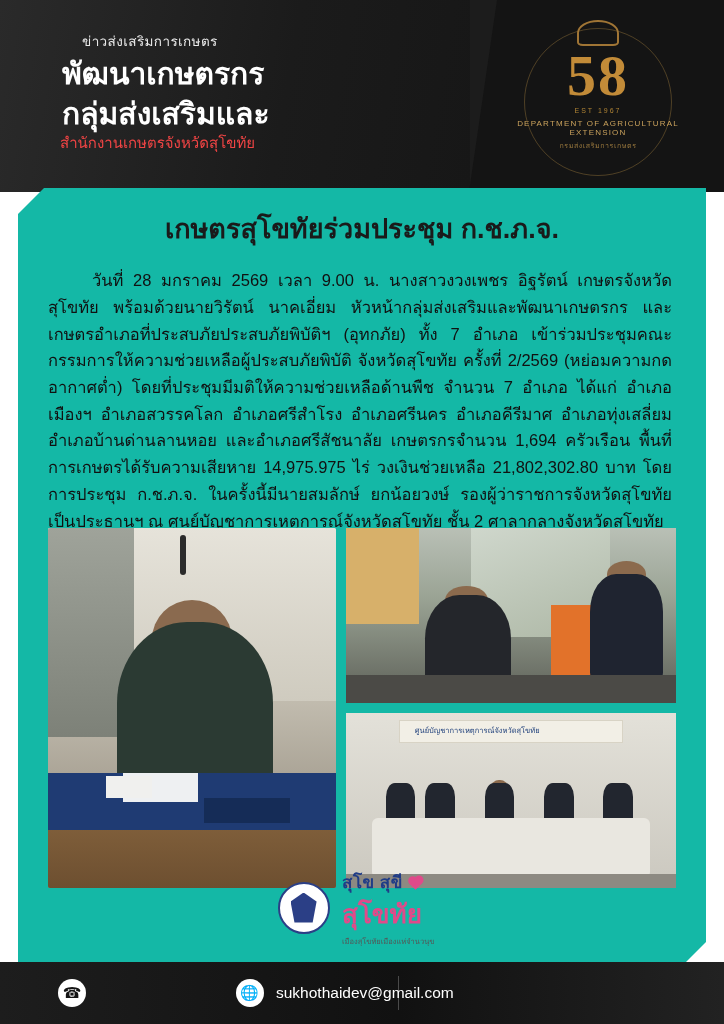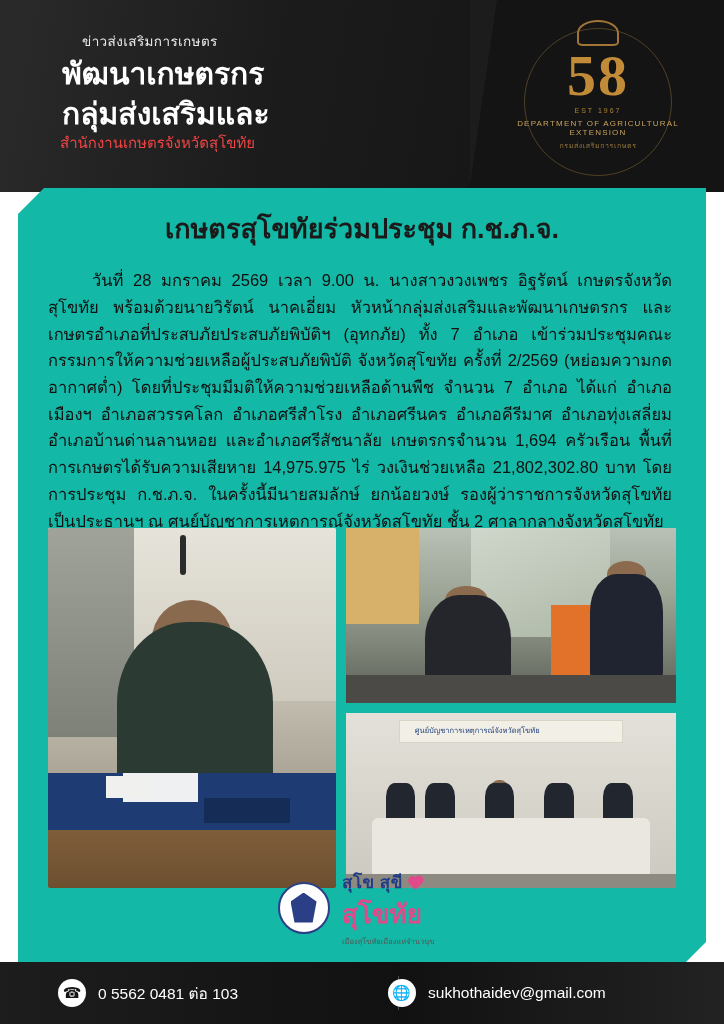--- a/index.html
+++ b/index.html
@@ -367,21 +367,20 @@
       <div class="logo-line2">สุโขทัย</div>
       <div class="logo-line3">เมืองสุโขทัยเมืองแห่จำนวนุข</div>
     </span>
   </div>
 
   <div class="footer">
     <div class="footer-grad"></div>
 
     <div class="footer-item footer-phone">
       <span class="circ-icon">☎</span>
-      <span>0 5562 0481 ต่อ 103</span>
     </div>
 
     <div class="footer-sep"></div>
 
     <div class="footer-item footer-mail">
       <span class="circ-icon">🌐</span>
       <span>sukhothaidev@gmail.com</span>
     </div>
   </div>
 

